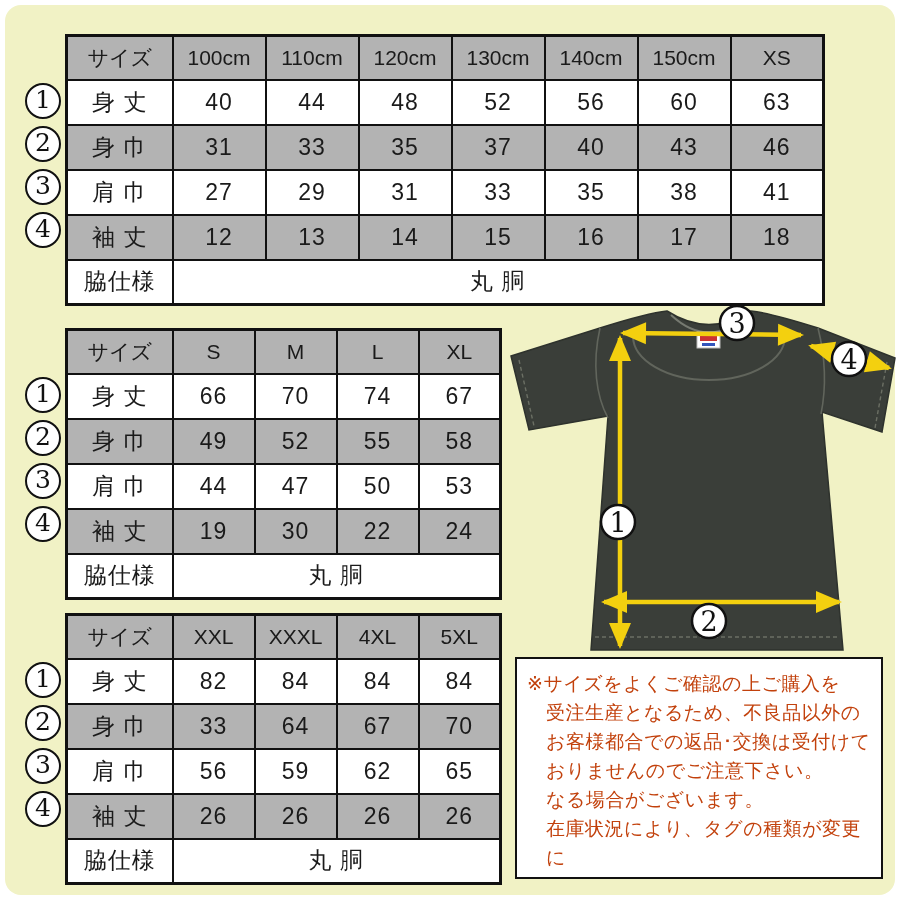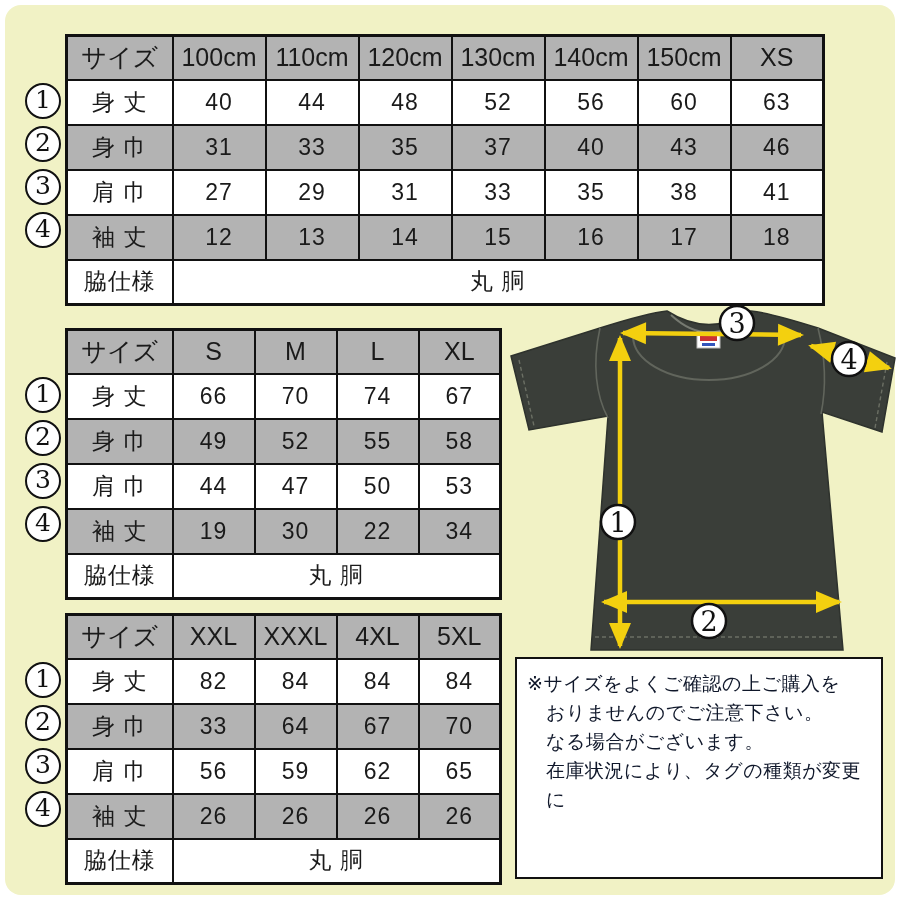--- a/index.html
+++ b/index.html
@@ -16,37 +16,37 @@
   table.size{
     position:absolute;border-collapse:collapse;table-layout:fixed;
     background:#ffffff;border:3px solid #111;
   }
   table.size th,table.size td{
     border:2px solid #111;text-align:center;vertical-align:middle;
     font-weight:normal;font-size:23px;padding:0;letter-spacing:1px;
   }
   table.size tr{height:45px;}
   table.size tr.head{height:44px;}
-  table.size tr.head th{font-size:25px;letter-spacing:0;}
+  table.size tr.head th{font-size:21px;letter-spacing:0;}
   .gray{background:#b3b3b3;}
   #table-kids{left:65px;top:34px;}
   #table-adult{left:65px;top:328px;}
   #table-large{left:65px;top:613px;}
   
   .circnum{
     position:absolute;width:32px;height:32px;border:2px solid #111;
     border-radius:50%;background:#fff;color:#111;
     font-family:"DejaVu Serif","Liberation Serif",serif;
     font-size:25px;line-height:30px;text-align:center;left:25px;
   }
   
   .note{
     position:absolute;left:515px;top:657px;width:368px;height:222px;
     background:#ffffff;border:2px solid #111;box-sizing:border-box;
-    padding:10px 8px 0 10px;font-size:19px;line-height:29px;color:#0f172a;
+    padding:10px 8px 0 10px;font-size:19px;line-height:29px;color:#c2410c;
     letter-spacing:0.5px;
   }
   .note-line{padding-left:19px;}
   .note-line.first{padding-left:0;}
   
   #shirt-svg{position:absolute;left:505px;top:306px;}
   .svg-circ-text{
     font-family:"DejaVu Serif","Liberation Serif",serif;font-size:27px;fill:#111;
   }
 </style>
@@ -159,21 +159,21 @@
     <td>44</td>
     <td>47</td>
     <td>50</td>
     <td>53</td>
   </tr>
   <tr>
     <th class="gray">袖 丈</th>
     <td class="gray">19</td>
     <td class="gray">30</td>
     <td class="gray">22</td>
-    <td class="gray">34</td>
+    <td class="gray">24</td>
   </tr>
   <tr>
     <th>脇仕様</th>
     <td colspan="4">丸 胴</td>
   </tr>
 </tbody>
   </table>
 
 <table class="size" id="table-large">
   <colgroup>
@@ -285,16 +285,18 @@
     <text class="svg-circ-text" x="113" y="226" text-anchor="middle">1</text>
   </g>
   <g>
     <circle cx="204" cy="315" r="17" fill="#ffffff" stroke="#111111" stroke-width="2.5"></circle>
     <text class="svg-circ-text" x="204" y="325" text-anchor="middle">2</text>
   </g>
 </svg>
 
 <div class="note">
   <div class="note-line first">※サイズをよくご確認の上ご購入を</div>
+  <div class="note-line">受注生産となるため、不良品以外の</div>
+  <div class="note-line">お客様都合での返品･交換は受付けて</div>
   <div class="note-line">おりませんのでご注意下さい。</div>
   <div class="note-line">なる場合がございます。</div>
   <div class="note-line">在庫状況により、タグの種類が変更に</div>
 </div>
 
 </body></html>

